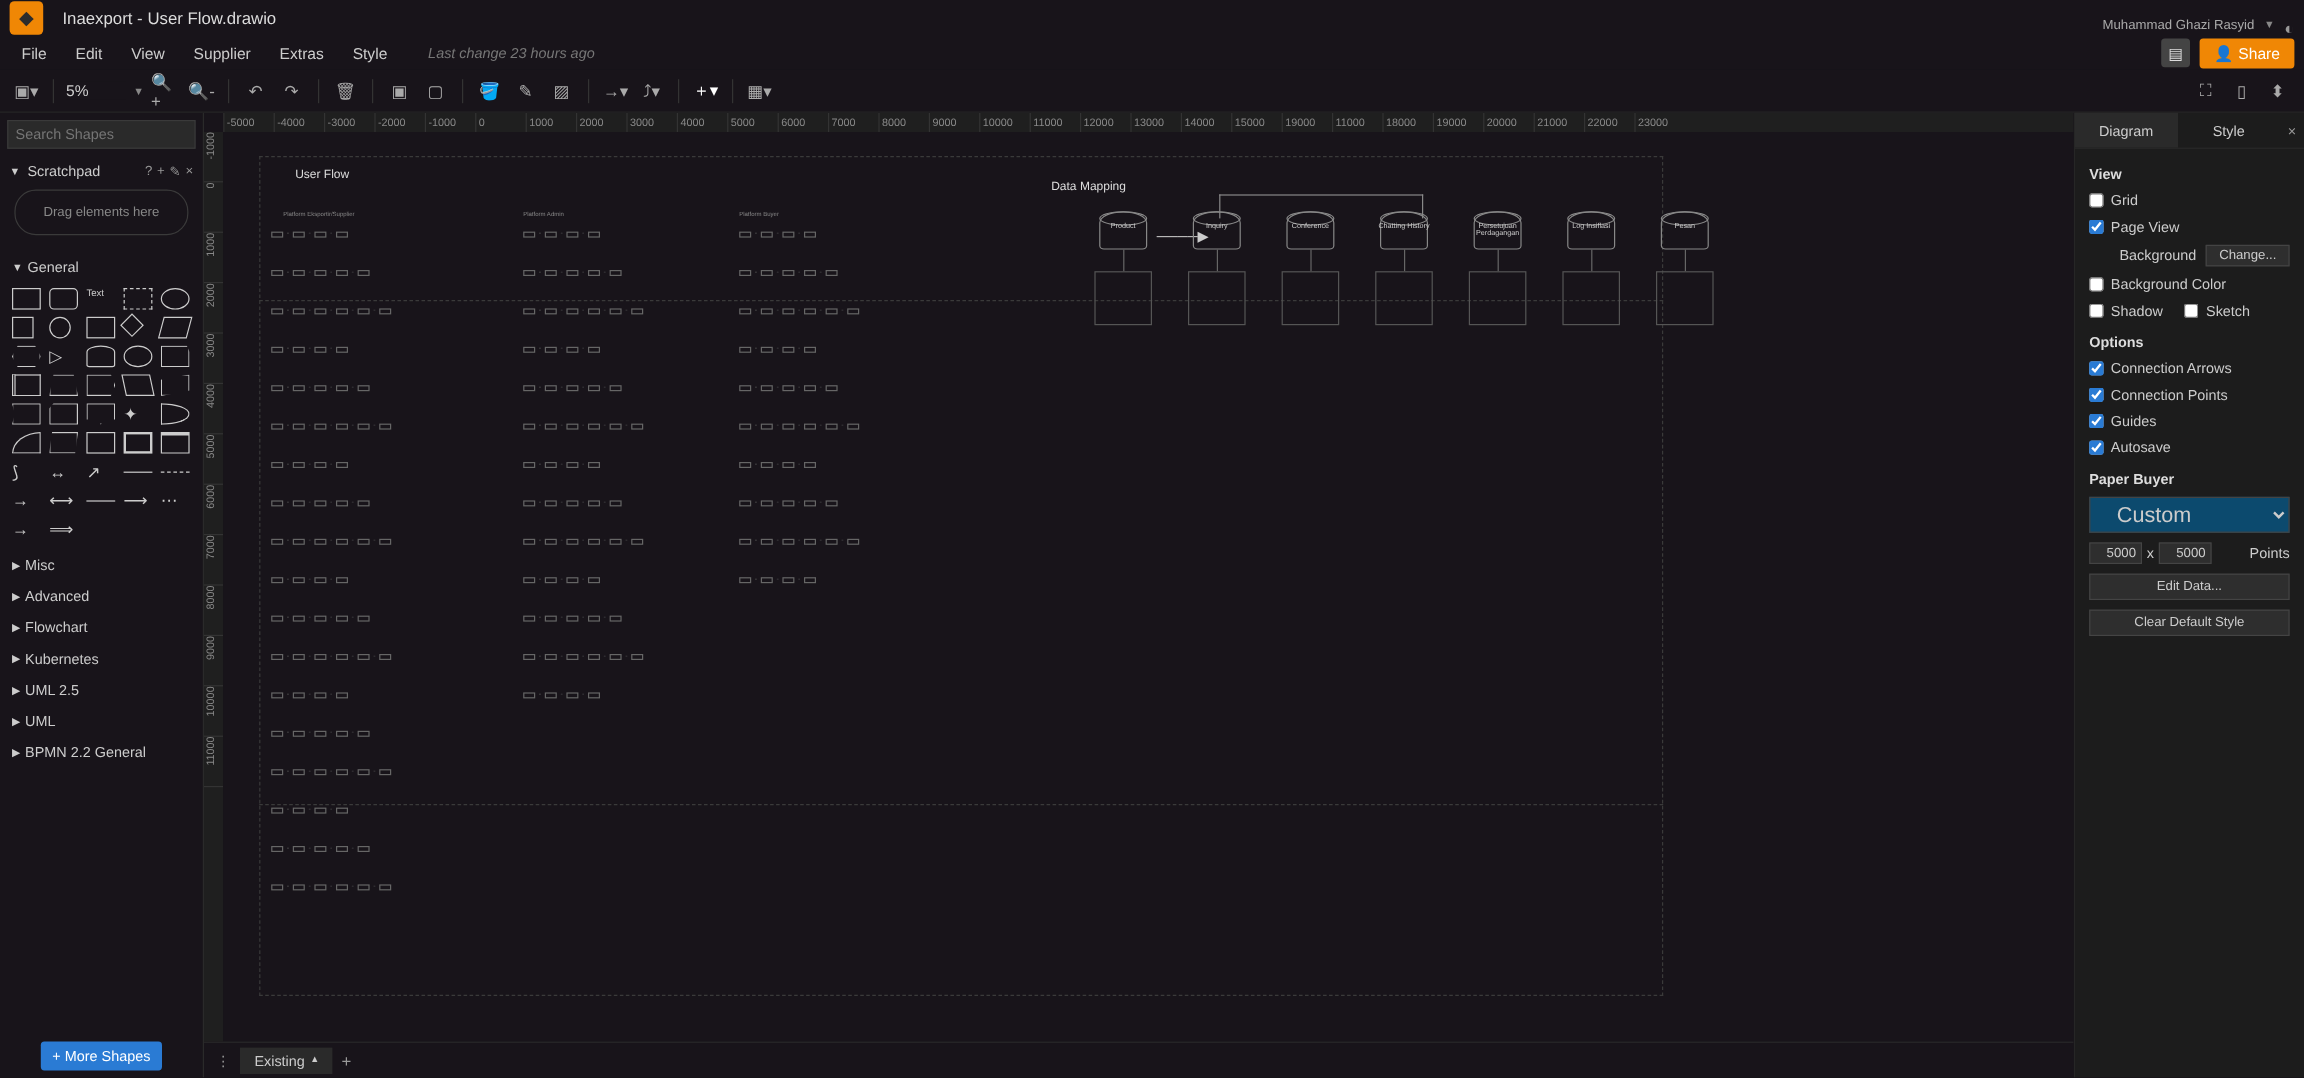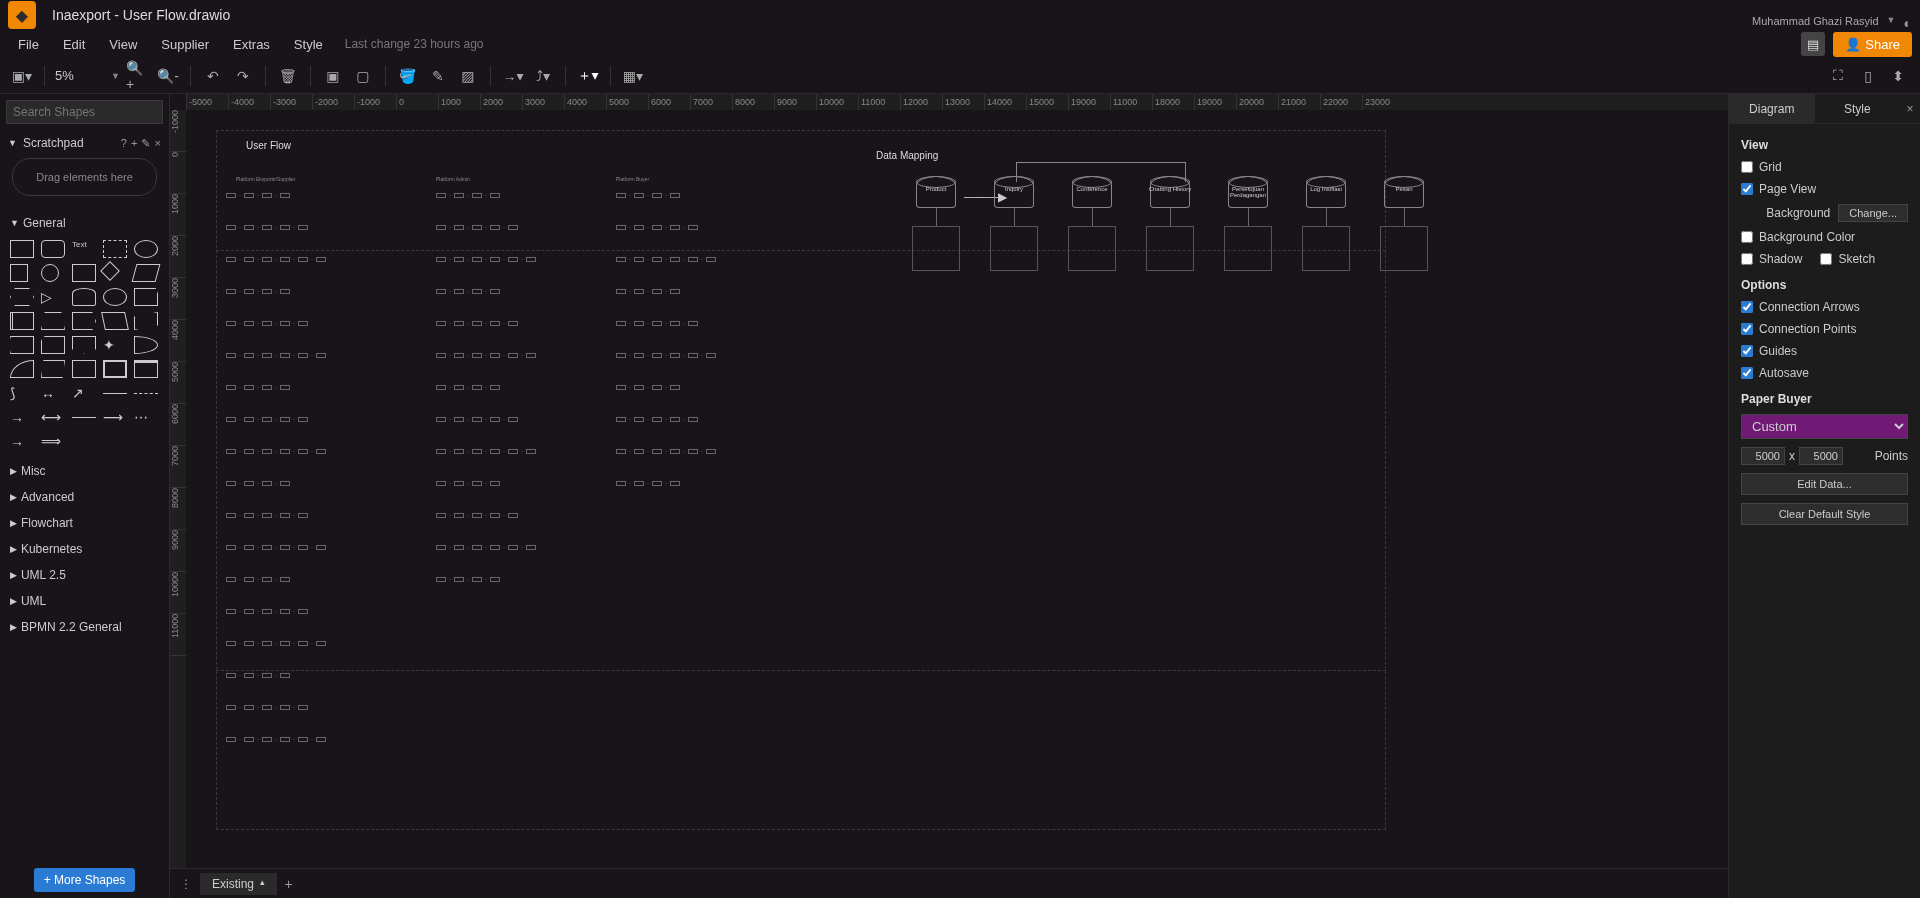--- a/index.html
+++ b/index.html
@@ -9,21 +9,21 @@
 .titlebar { display: flex; align-items: center; height: 30px; padding: 0 8px; background: #18141a; }
 .logo { width: 28px; height: 28px; background: #f08705; border-radius: 4px; display: flex; align-items: center; justify-content: center; font-size: 16px; color: #2c2c2c; }
 .title { margin-left: 16px; color: #ddd; font-size: 14px; }
 .titlebar-right { margin-left: auto; display: flex; align-items: flex-start; gap: 8px; margin-top: 16px; }
 .user-name { color: #aaa; font-size: 11px; }
 .dark-icon { color: #999; font-size: 14px; }
 
 
 .menubar { display: flex; align-items: center; height: 28px; padding: 0 8px; gap: 4px; background: #18141a; }
 .menu-item { padding: 4px 10px; color: #ccc; font-size: 13px; cursor: pointer; }
-.last-change { color: #777; font-size: 12px; margin-left: 8px; }
+.last-change { color: #777; font-size: 12px; margin-left: 20px; font-style: italic; }
 .menubar-right { margin-left: auto; display: flex; align-items: center; gap: 8px; }
 .chat-btn { width: 24px; height: 24px; background: #444; border-radius: 3px; display: flex; align-items: center; justify-content: center; color: #ddd; font-size: 13px; }
 .share-btn { background: #f08705; color: #fff; padding: 5px 12px; border-radius: 3px; font-size: 13px; display: flex; align-items: center; gap: 4px; cursor: pointer; }
 
 
 .toolbar { display: flex; align-items: center; height: 36px; padding: 0 10px; background: #18141a; border-bottom: 1px solid #2a2a2a; gap: 6px; }
 .tool-btn { width: 24px; height: 24px; display: flex; align-items: center; justify-content: center; cursor: pointer; color: #aaa; font-size: 14px; }
 .tool-divider { width: 1px; height: 20px; background: #333; margin: 0 4px; }
 .zoom-select { background: #18141a; color: #ccc; border: none; width: 50px; font-size: 13px; }
 .toolbar-right { margin-left: auto; display: flex; gap: 6px; }
@@ -72,21 +72,21 @@
 .panel-tab { flex: 1; text-align: center; line-height: 30px; color: #ccc; cursor: pointer; }
 .panel-tab.active { background: #2a2a2a; }
 .panel-close { width: 20px; line-height: 30px; text-align: center; color: #999; cursor: pointer; }
 .panel-body { padding: 10px 12px; display: flex; flex-direction: column; gap: 8px; overflow-y: auto; }
 .panel-heading { font-weight: bold; color: #ddd; margin-top: 4px; }
 .check-row { display: flex; align-items: center; gap: 6px; color: #ccc; }
 .check-row input[type=checkbox] { accent-color: #2a7bd4; width: 12px; height: 12px; }
 .bg-row { display: flex; align-items: center; gap: 8px; }
 .bg-label { flex: 1; text-align: right; color: #ccc; }
 .change-btn { background: #2e2e2e; border: 1px solid #444; color: #ccc; padding: 2px 10px; font-size: 11px; cursor: pointer; }
-.paper-select { width: 100%; background: #701a75; border: 1px solid #444; color: #ccc; padding: 3px 6px; font-size: 13px; }
+.paper-select { width: 100%; background: #0c4a6e; border: 1px solid #444; color: #ccc; padding: 3px 18px; font-size: 18px; }
 .size-row { display: flex; align-items: center; gap: 4px; }
 .size-input { width: 44px; background: #2e2e2e; border: 1px solid #444; color: #ccc; padding: 2px 4px; font-size: 11px; text-align: right; }
 .panel-btn { background: #2e2e2e; border: 1px solid #444; color: #ccc; padding: 4px; font-size: 11px; text-align: center; cursor: pointer; }
 </style>
 </head>
 <body>
 
 <div class="titlebar">
   <div class="logo">◆</div>
   <div class="title">Inaexport - User Flow.drawio</div>

